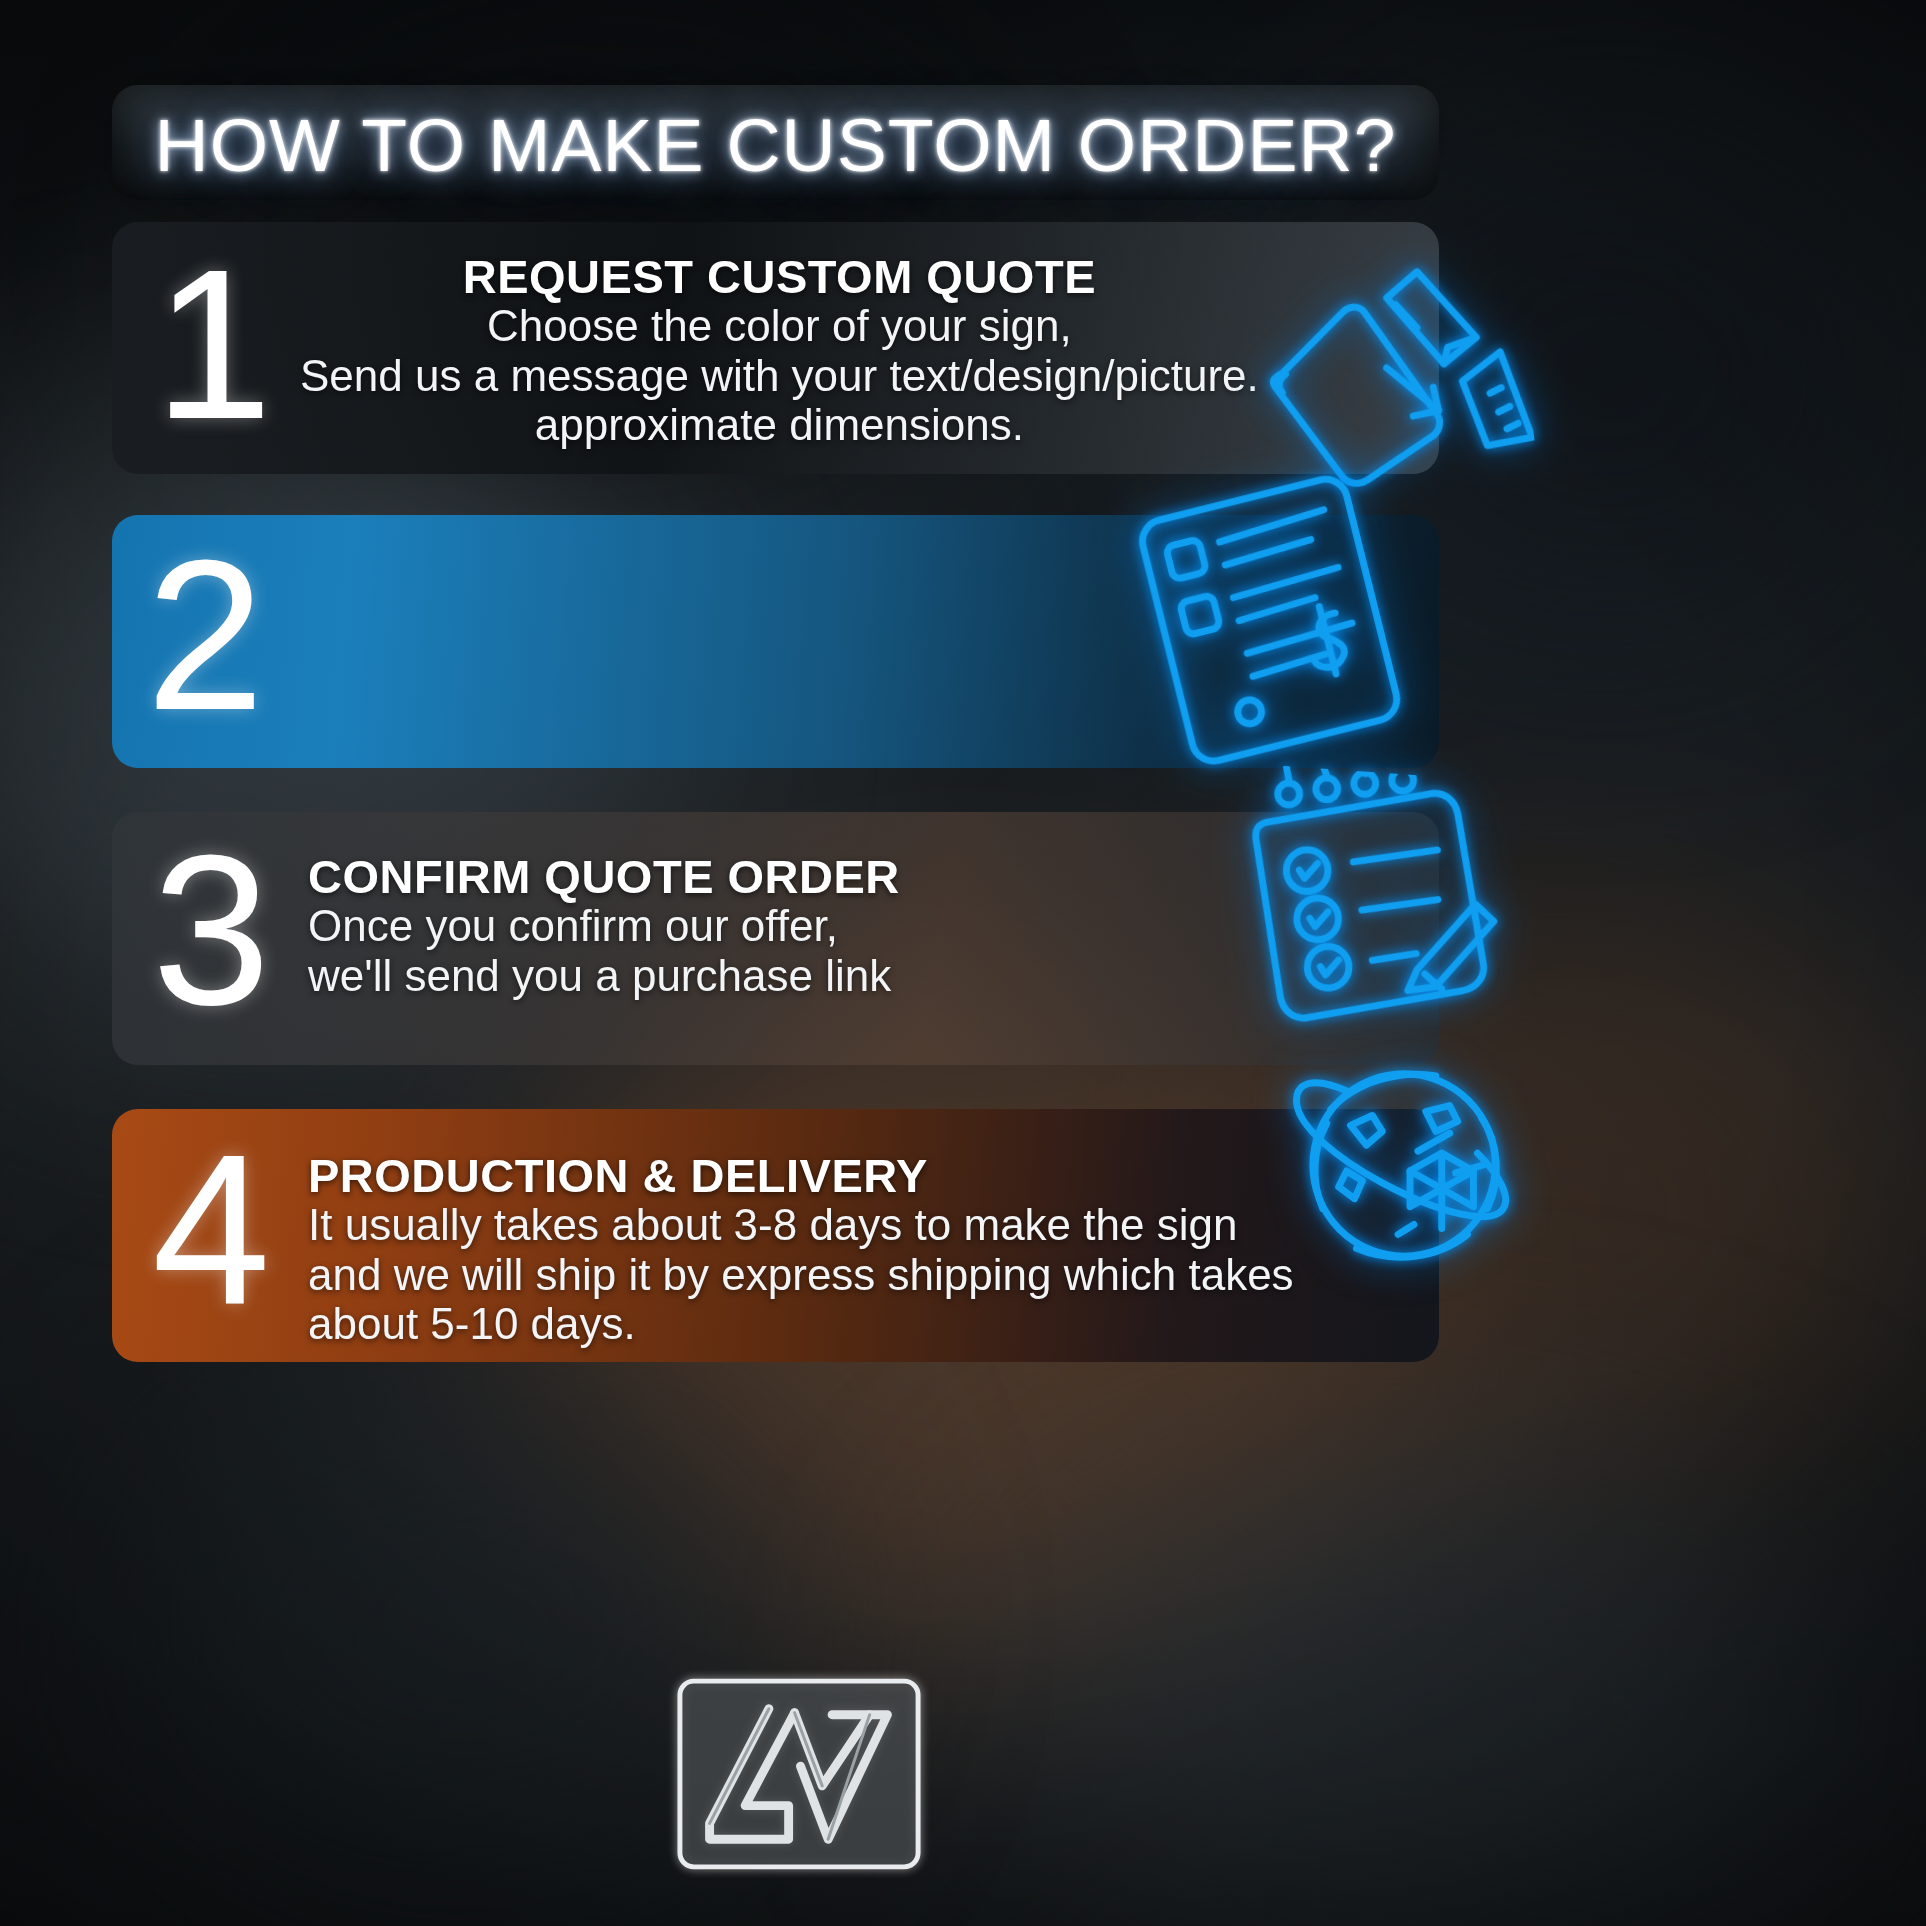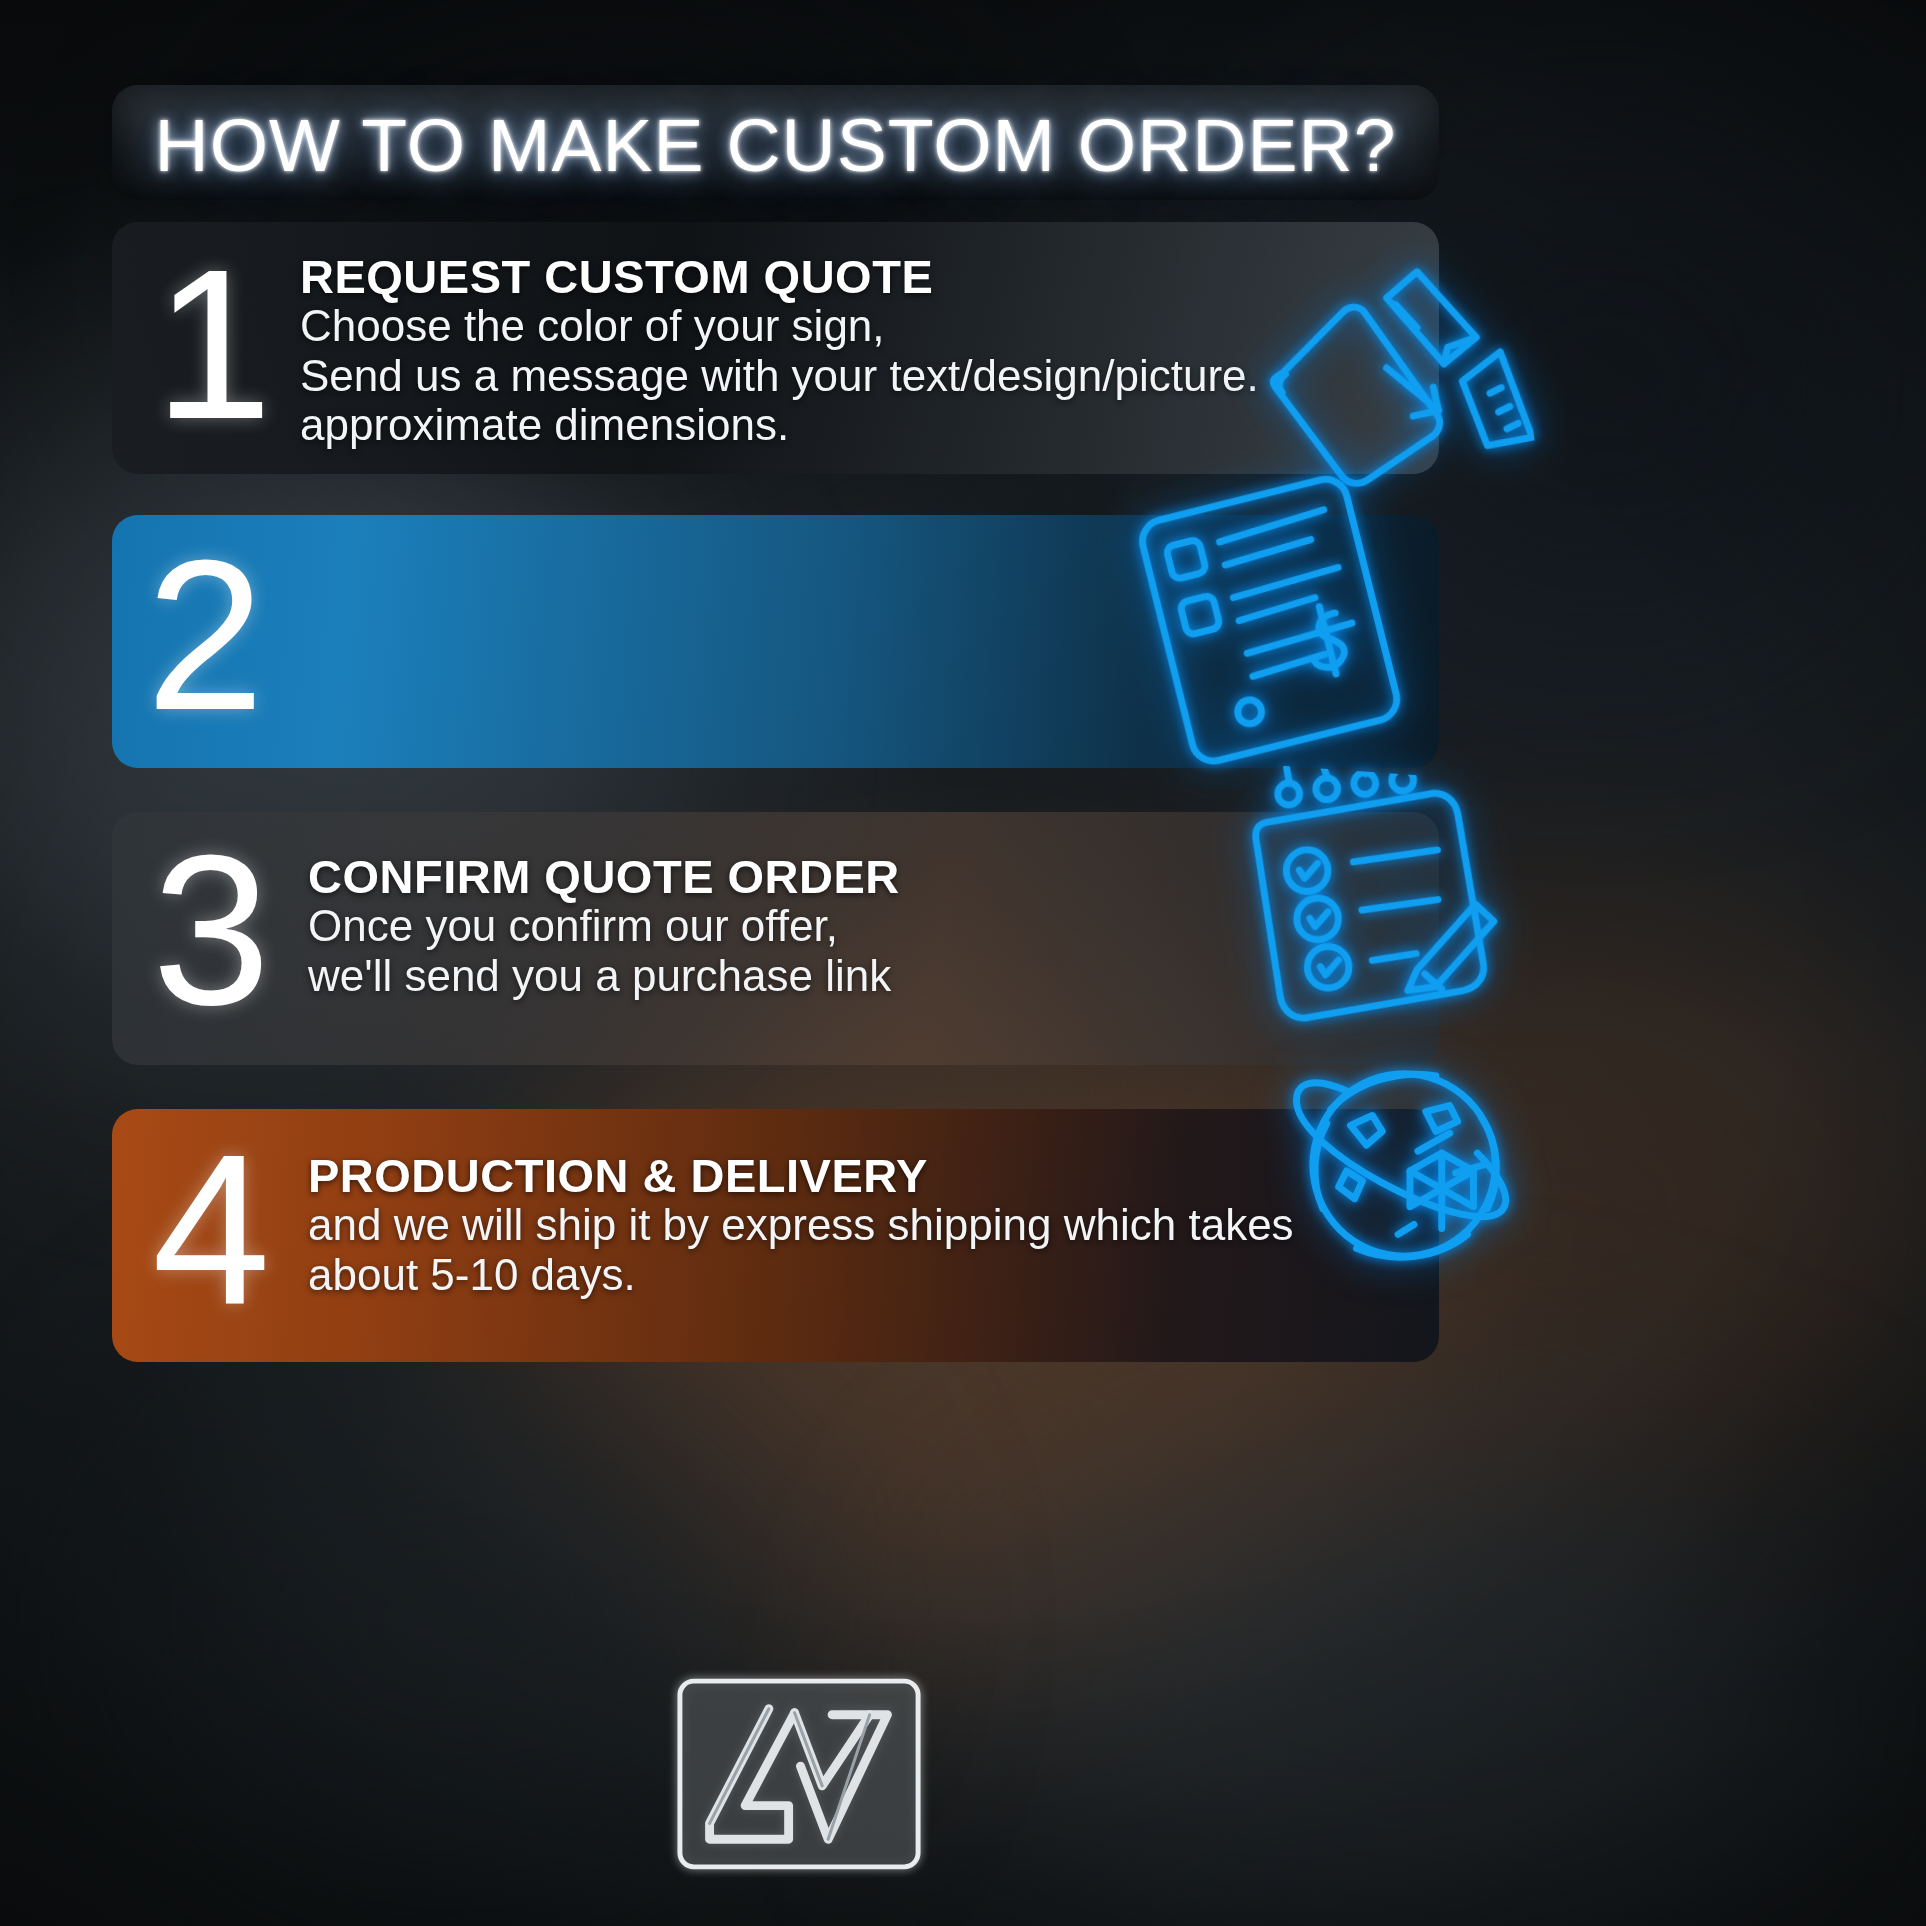--- a/index.html
+++ b/index.html
@@ -47,21 +47,21 @@
   .h{color:#fff;font-weight:bold;font-size:47px;letter-spacing:0.5px;line-height:1.05;
      text-shadow:0 2px 6px rgba(0,0,0,.65);}
   .p{color:#f2f4f6;font-size:44px;line-height:1.12;font-weight:300;
      text-shadow:0 2px 6px rgba(0,0,0,.6);}
   .p div{white-space:nowrap;}
 
   
   #card1{top:222px;height:252px;
      background:linear-gradient(100deg,rgba(26,30,34,.92) 0%,rgba(16,19,22,.92) 42%,rgba(52,58,63,.80) 85%,rgba(70,77,83,.72) 100%);}
   #card1 .num{left:42px;top:16px;}
-  #card1 .txt{left:188px;top:30px;}
+  #card1 .txt{left:188px;top:30px;text-align:center;}
   
   #card2{top:515px;height:253px;
      background:linear-gradient(95deg,#1474b0 0%,#1b7fbb 18%,#15567f 55%,#0d2a3f 82%,#0a1a26 100%);}
   #card2 .num{left:34px;top:14px;}
   #card2 .txt{left:203px;top:42px;}
   
   #card3{top:812px;height:253px;
      background:linear-gradient(100deg,rgba(48,53,58,.82) 0%,rgba(62,57,55,.72) 38%,rgba(96,72,58,.52) 62%,rgba(40,44,48,.80) 100%);}
   #card3 .num{left:40px;top:12px;}
   #card3 .txt{left:196px;top:40px;}
@@ -138,20 +138,21 @@
       </div>
     </div>
   </div>
 
   <div class="card" id="card4">
     <div class="inner">
       <div class="num">4</div>
       <div class="txt">
         <div class="h">PRODUCTION &amp; DELIVERY</div>
         <div class="p">
+          <div>It usually takes about 3-8 days to make the sign</div>
           <div>and we will ship it by express shipping which takes</div>
           <div>about 5-10 days.</div>
         </div>
       </div>
     </div>
   </div>
 
   <div class="neon" id="icon1">
     <svg width="267" height="233" viewBox="0 0 270 235">
       <path d="M28 86 L96 34 C104 28 114 30 118 38 L176 150 C180 158 176 168 166 172 L96 206 C86 210 76 206 72 198 L18 100 C14 92 18 90 28 86 Z"></path>

